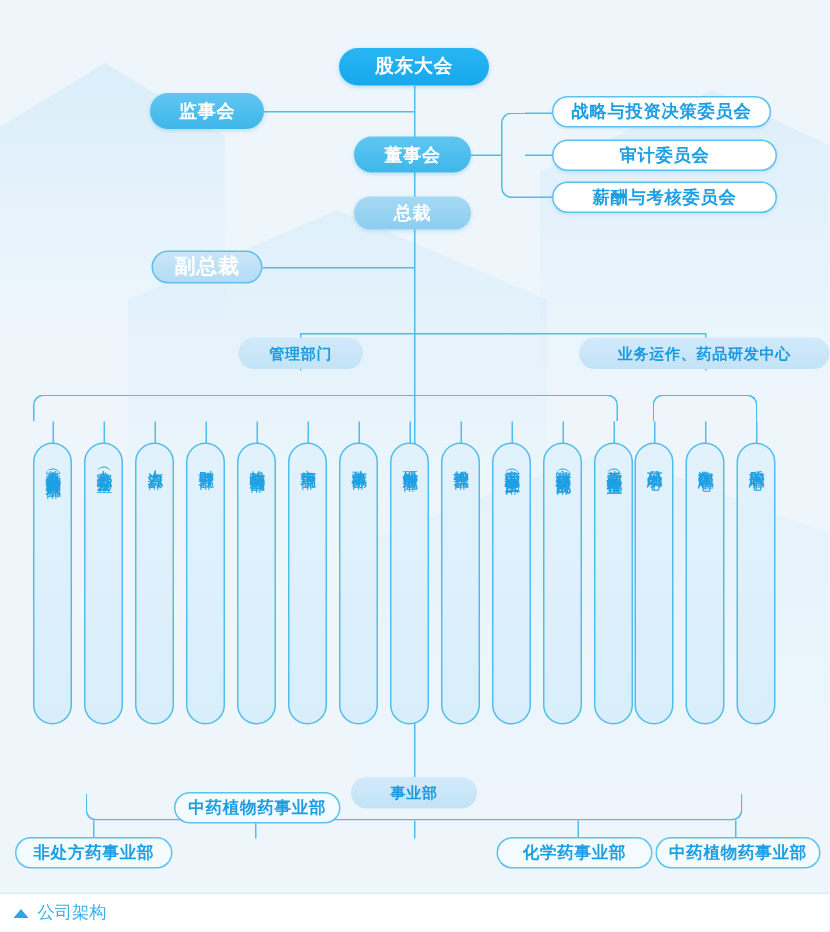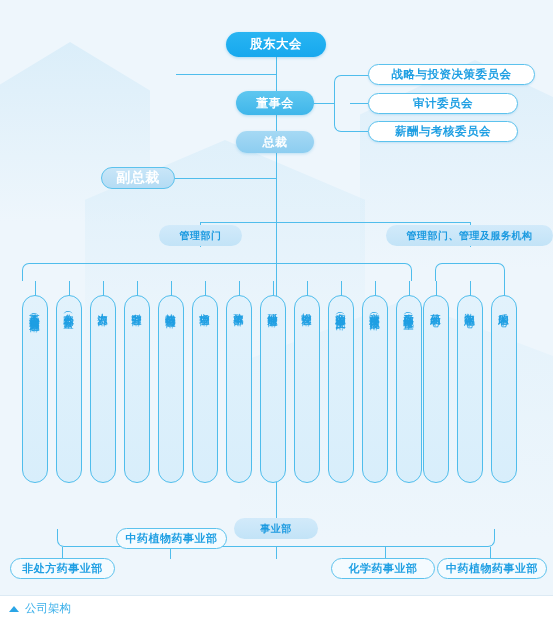--- a/index.html
+++ b/index.html
@@ -183,48 +183,51 @@
   <div class="bus" style="left:22px;top:263px;width:390px;height:18px;"></div>
 
   <div class="bus" style="left:435px;top:263px;width:70px;height:18px;"></div>
 
   <div class="bus-dn" style="left:57px;top:529px;width:438px;height:18px;"></div>
 
   <div class="node n-primary" style="left:226px;top:32px;width:100px;height:25px;">
     <span>股东大会</span>
   </div>
 
+  <div class="node n-secondary" style="left:100px;top:62px;width:76px;height:24px;">
+    <span>监事会</span>
+  </div>
 
   <div class="node n-secondary" style="left:236px;top:91px;width:78px;height:24px;">
     <span>董事会</span>
   </div>
 
   <div class="node n-tertiary" style="left:236px;top:131px;width:78px;height:22px;">
     <span>总裁</span>
   </div>
 
   <div class="node n-outline" style="left:101px;top:167px;width:74px;height:22px;">
     <span>副总裁</span>
   </div>
 
-  <div class="node n-white" style="left:368px;top:64px;width:167px;height:21px;">
+  <div class="node n-white" style="left:368px;top:64px;width:146px;height:21px;">
     <span>战略与投资决策委员会</span>
   </div>
   <div class="node n-white" style="left:368px;top:93px;width:150px;height:21px;">
     <span>审计委员会</span>
   </div>
   <div class="node n-white" style="left:368px;top:121px;width:150px;height:21px;">
     <span>薪酬与考核委员会</span>
   </div>
 
   <div class="node n-cat" style="left:159px;top:225px;width:83px;height:21px;">
     <span>管理部门</span>
   </div>
   <div class="node n-cat" style="left:386px;top:225px;width:167px;height:21px;">
-    <span>管理部门、管理及服务机构</span>
+    <span>业务运作、药品研发中心</span>
   </div>
   <div class="node n-cat" style="left:234px;top:518px;width:84px;height:21px;">
     <span>事业部</span>
   </div>
 
   <div class="ln lnv" style="left:35px;top:281px;height:15px;"></div>
   <div class="ln lnv" style="left:69px;top:281px;height:15px;"></div>
   <div class="ln lnv" style="left:103px;top:281px;height:15px;"></div>
   <div class="ln lnv" style="left:137px;top:281px;height:15px;"></div>
   <div class="ln lnv" style="left:171px;top:281px;height:15px;"></div>

